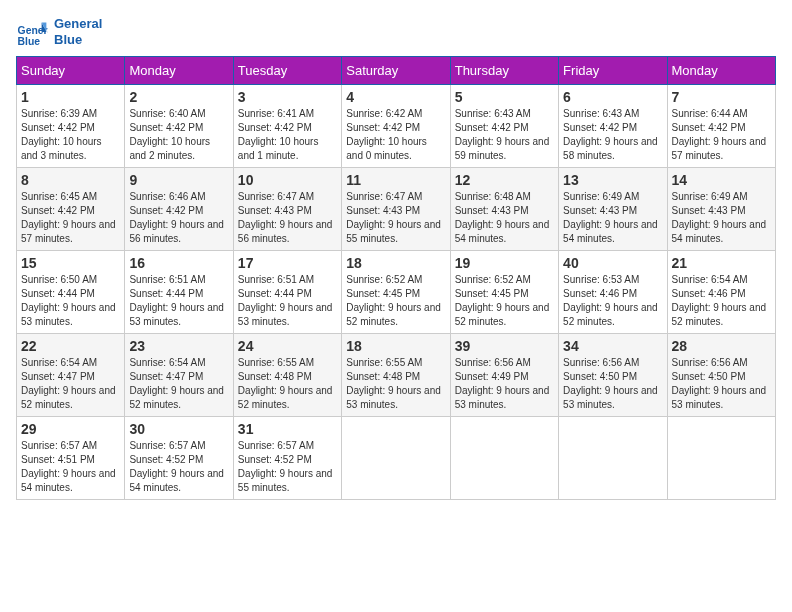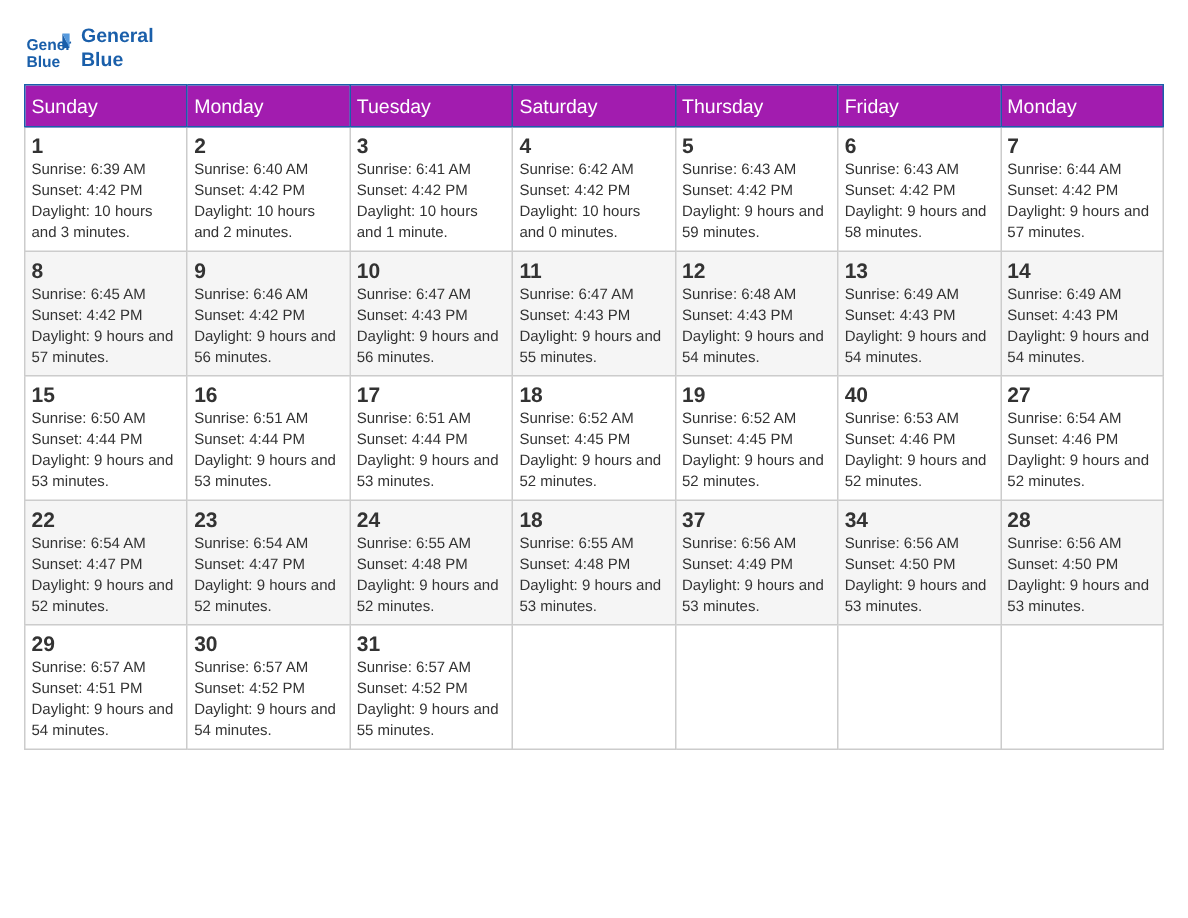--- a/index.html
+++ b/index.html
@@ -190,21 +190,21 @@
       </td>
         <td>
         <span class="day-num">19</span>
         <span class="day-detail">Sunrise: 6:52 AM<br>Sunset: 4:45 PM<br>Daylight: 9 hours and 52 minutes.</span>
       </td>
         <td>
         <span class="day-num">40</span>
         <span class="day-detail">Sunrise: 6:53 AM<br>Sunset: 4:46 PM<br>Daylight: 9 hours and 52 minutes.</span>
       </td>
         <td>
-        <span class="day-num">27</span>
+        <span class="day-num">21</span>
         <span class="day-detail">Sunrise: 6:54 AM<br>Sunset: 4:46 PM<br>Daylight: 9 hours and 52 minutes.</span>
       </td>
       </tr>
       <tr>
         <td>
         <span class="day-num">22</span>
         <span class="day-detail">Sunrise: 6:54 AM<br>Sunset: 4:47 PM<br>Daylight: 9 hours and 52 minutes.</span>
       </td>
         <td>
         <span class="day-num">23</span>
@@ -212,21 +212,21 @@
       </td>
         <td>
         <span class="day-num">24</span>
         <span class="day-detail">Sunrise: 6:55 AM<br>Sunset: 4:48 PM<br>Daylight: 9 hours and 52 minutes.</span>
       </td>
         <td>
         <span class="day-num">18</span>
         <span class="day-detail">Sunrise: 6:55 AM<br>Sunset: 4:48 PM<br>Daylight: 9 hours and 53 minutes.</span>
       </td>
         <td>
-        <span class="day-num">37</span>
+        <span class="day-num">39</span>
         <span class="day-detail">Sunrise: 6:56 AM<br>Sunset: 4:49 PM<br>Daylight: 9 hours and 53 minutes.</span>
       </td>
         <td>
         <span class="day-num">34</span>
         <span class="day-detail">Sunrise: 6:56 AM<br>Sunset: 4:50 PM<br>Daylight: 9 hours and 53 minutes.</span>
       </td>
         <td>
         <span class="day-num">28</span>
         <span class="day-detail">Sunrise: 6:56 AM<br>Sunset: 4:50 PM<br>Daylight: 9 hours and 53 minutes.</span>
       </td>

